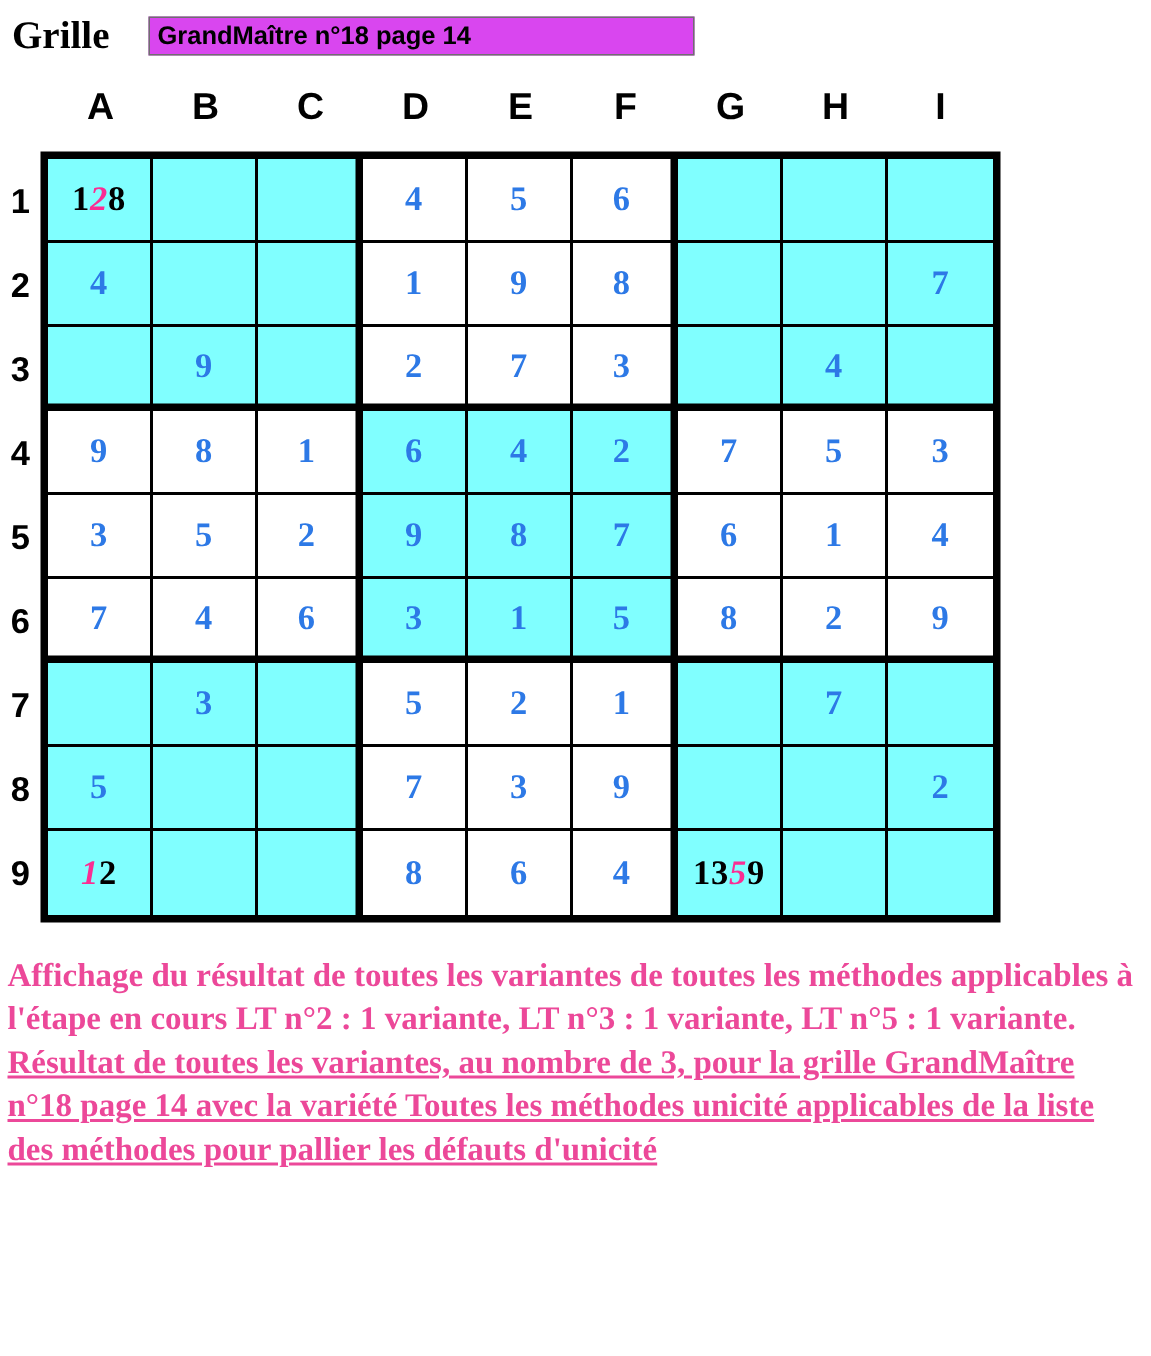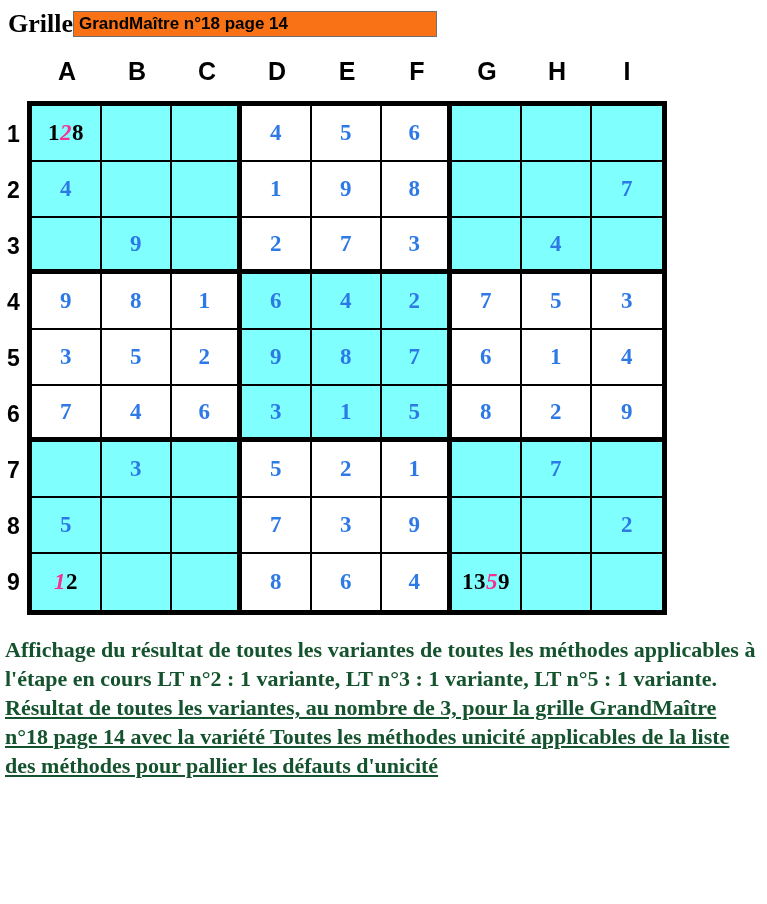--- a/index.html
+++ b/index.html
@@ -22,29 +22,30 @@
     padding: 11px 0 0 8px;
   }
   .grille-label {
     font-family: "Liberation Serif", serif;
     font-weight: bold;
     font-size: 26px;
     line-height: 26px;
     color: #000;
   }
   .grid-name-input {
+    margin-left: 26px;
     width: 352px;
     height: 22px;
     border: 1px solid #6f6f6f;
     padding: 1px 5px;
     font-family: "Liberation Sans", sans-serif;
     font-weight: bold;
     font-size: 17px;
     color: #000;
-    background: #f97316;
+    background: #d946ef;
     outline: none;
   }
 
   
   .col-headers {
     display: flex;
     margin-left: 32px;
     margin-top: 20px;
     height: 30px;
   }
@@ -106,21 +107,21 @@
   .digit-blue  { color: var(--digit-blue, #2D79E6); }
   .digit-black { color: var(--digit-black, #000000); }
   .digit-pink  { color: var(--digit-pink, #FA2D93); font-style: italic; }
 
   
   .para {
     font-family: "Liberation Serif", serif;
     font-weight: bold;
     font-size: 22px;
     line-height: 29px;
-    color: #14532d;
+    color: #ec4899;
     margin: 0 8px 0 5px;
   }
   .para-affichage { margin-top: 20px; }
   .para-resultat  {
     text-decoration: underline;
     cursor: pointer;
   }
 </style>
 </head>
 <body>

